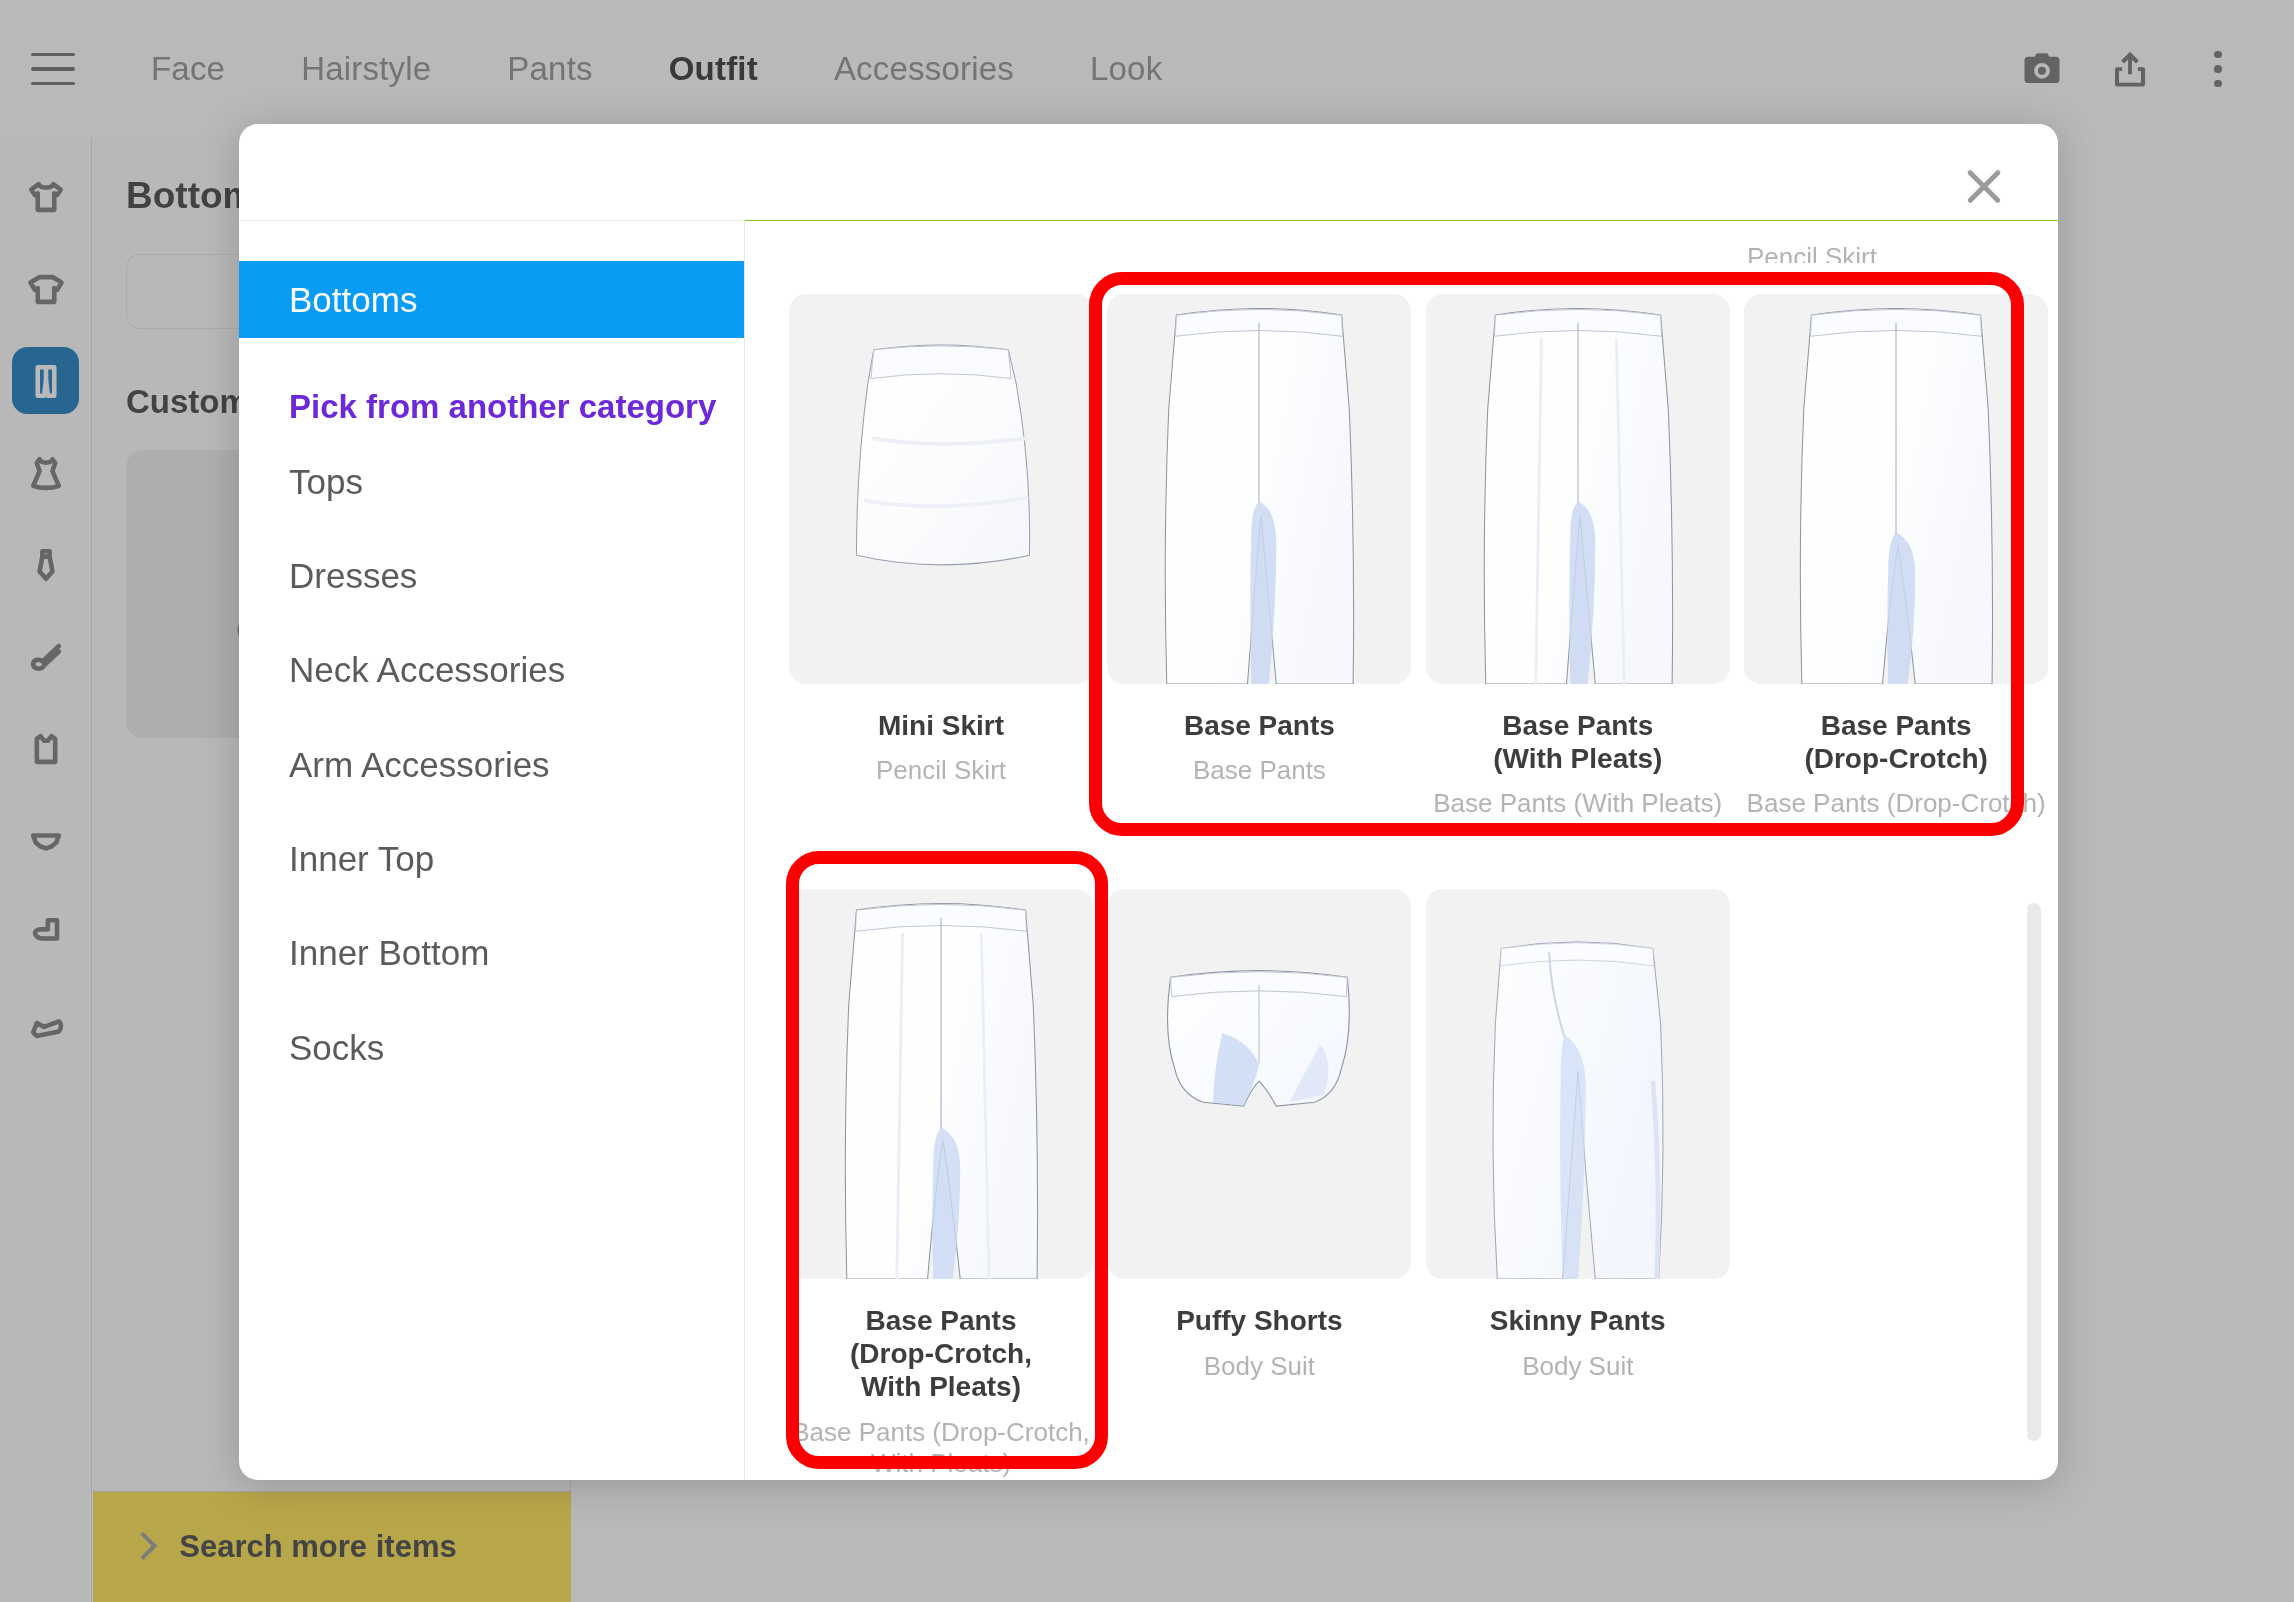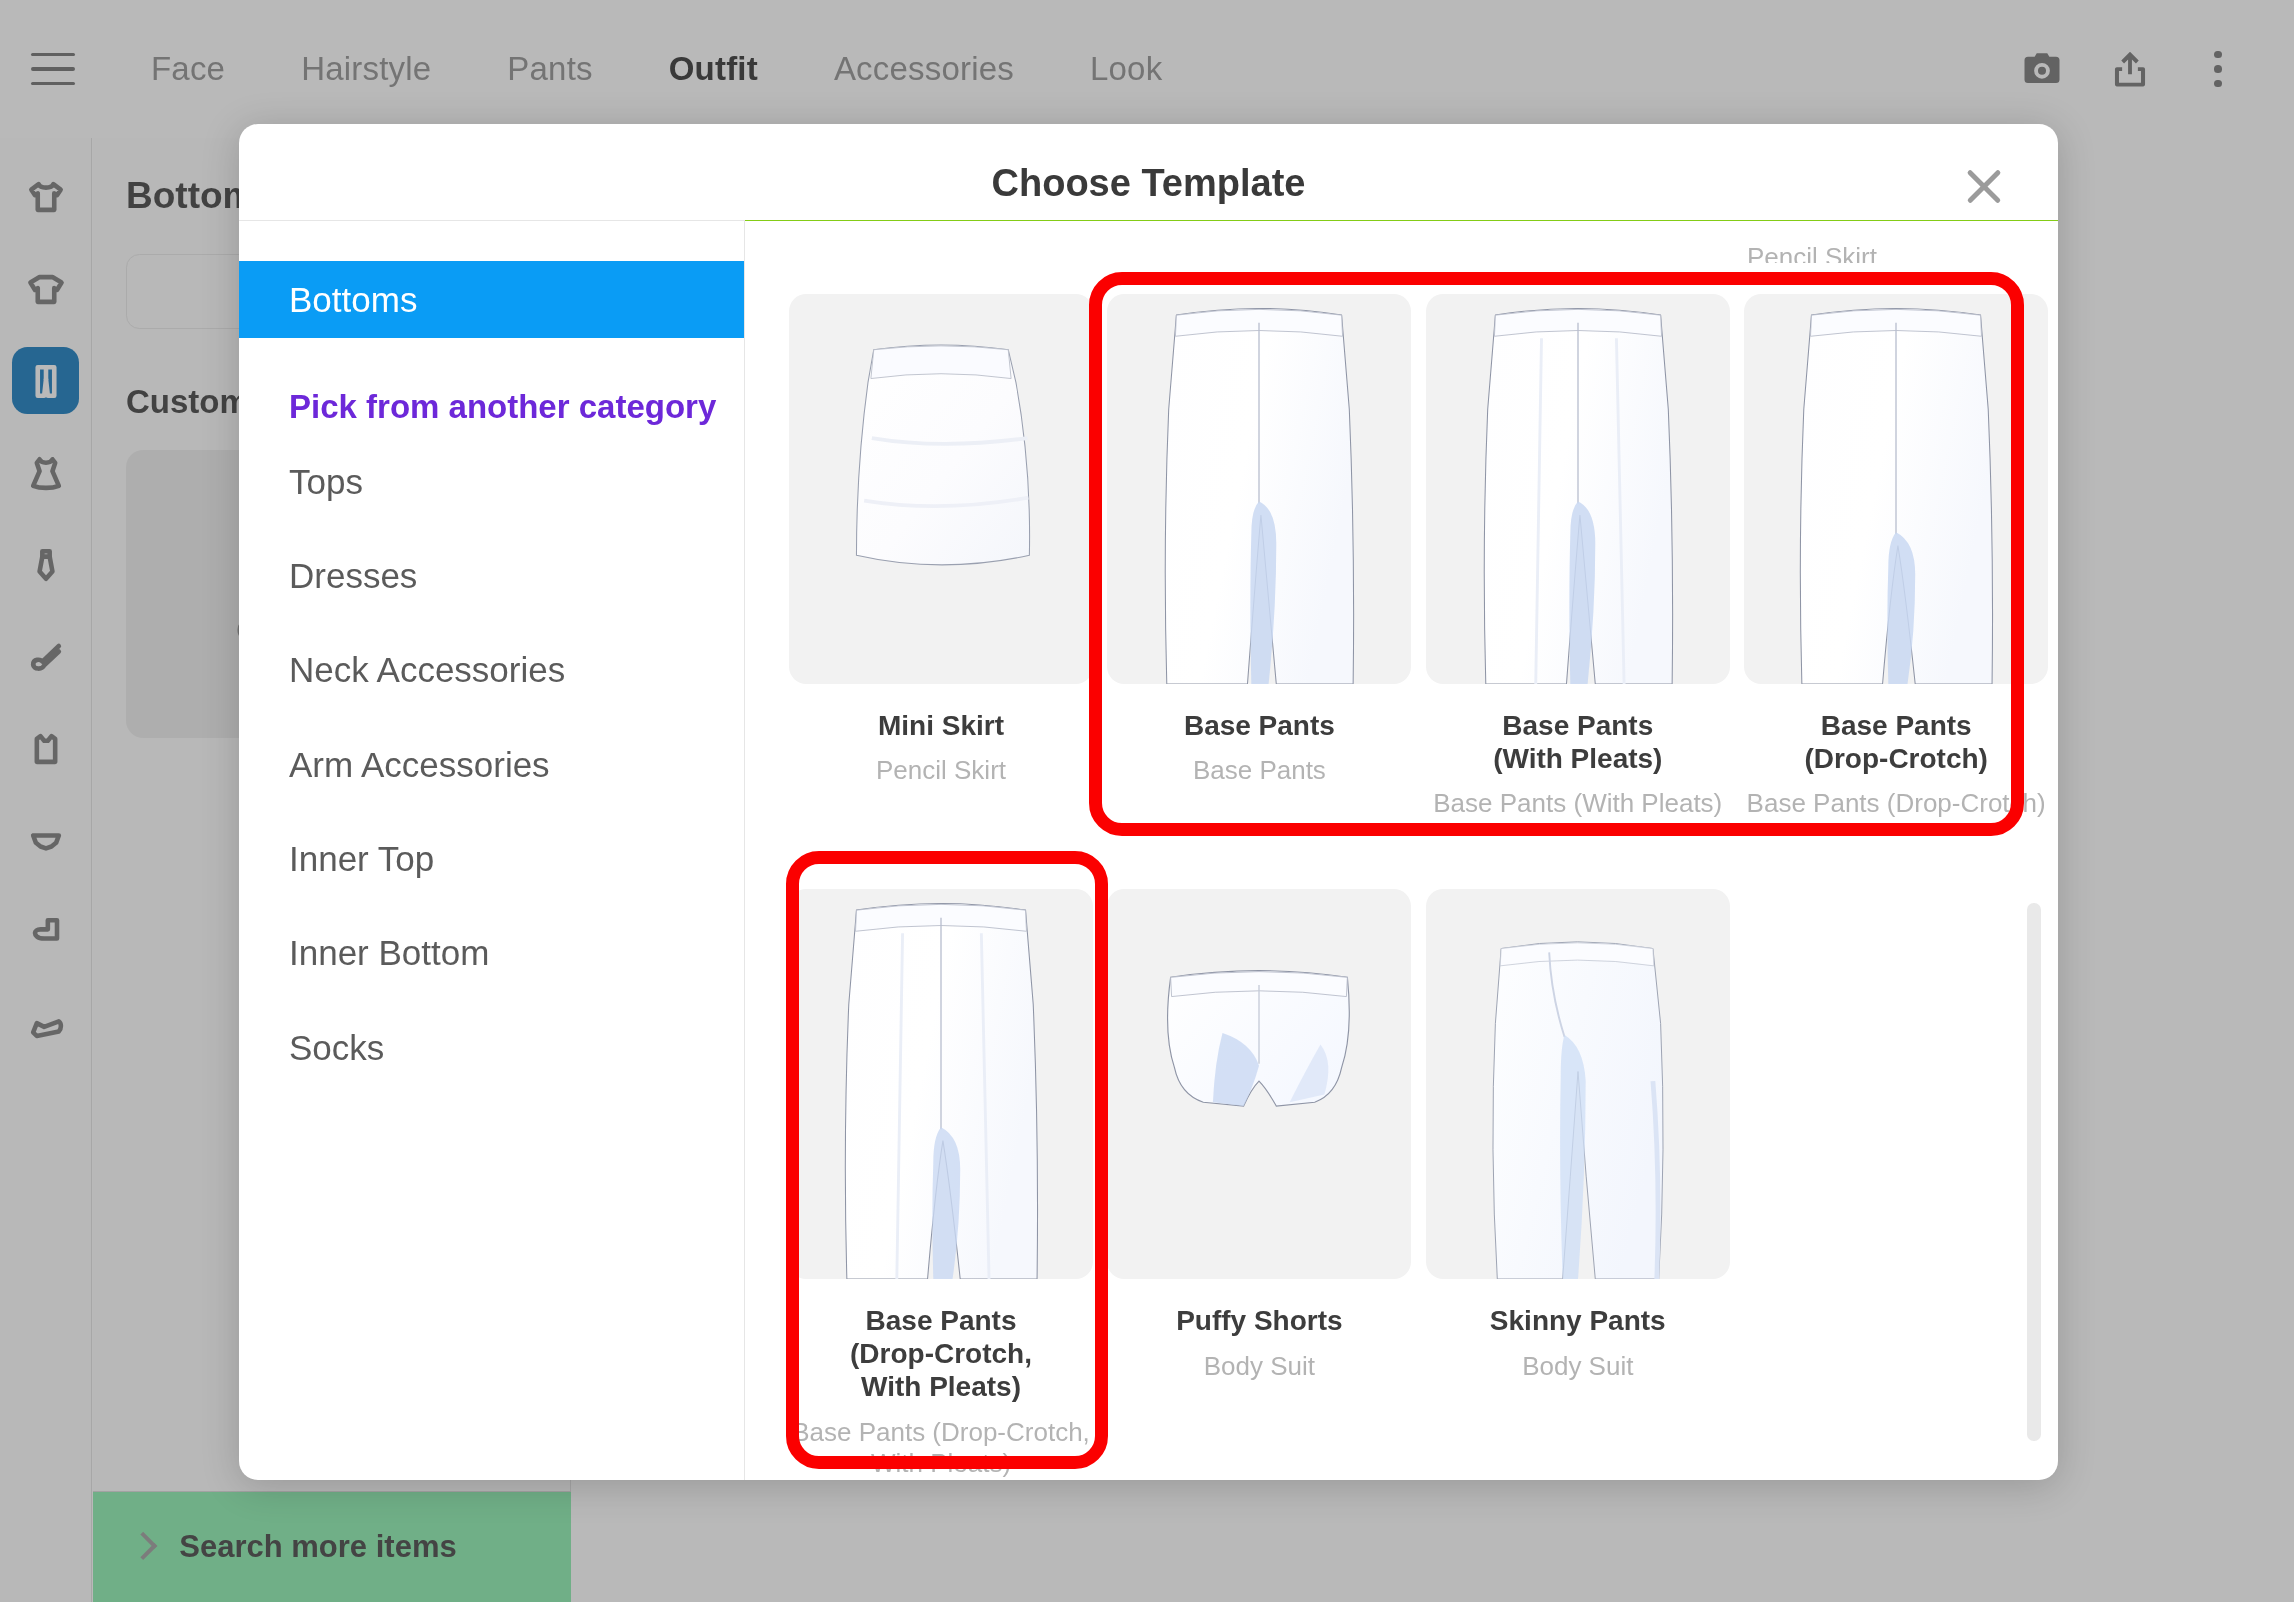--- a/index.html
+++ b/index.html
@@ -74,21 +74,21 @@
   }
   .plus { position: relative; width: 52px; height: 52px; }
   .plus::before, .plus::after { content: ""; position: absolute; background: #8a8a8a; border-radius: 2.9px; }
   .plus::before { left: 0; top: 19px; width: 52px; height: 13.4px; }
   .plus::after { top: 0; left: 19px; height: 52px; width: 13.4px; }
   .lp-create-label { font-size: 29px; color: #8a8a8a; }
 
   
   .searchbar {
     position: absolute; left: 93px; bottom: 0; width: 478px; height: 111px;
-    border-top: 1px solid #d9d9d9; background: #86efac;
+    border-top: 1px solid #d9d9d9; background: #fde047;
     display: flex; align-items: center; padding-left: 38px; gap: 31px;
   }
   .chev { width: 17.3px; height: 31px; position: relative; }
   .chev::before {
     content: ""; position: absolute; left: 1.9px; top: 4.8px;
     width: 16.3px; height: 16.3px; border-right: 4.8px solid #9a9a9a; border-top: 4.8px solid #9a9a9a;
     transform: rotate(45deg);
   }
   .searchbar-label { font-size: 31px; font-weight: bold; color: #3c3c3c; }
 
@@ -290,21 +290,20 @@
     <div class="chev"></div>
     <div class="searchbar-label">Search more items</div>
   </div>
 </div>
 
 <div class="overlay"></div>
 
 <div class="modal">
 
   <div class="modal-head">
-    <div class="modal-title">Choose Template</div>
     <div class="modal-close"></div>
   </div>
 
   <div class="modal-body">
 
     <div class="m-side">
       <div class="m-side-active">Bottoms</div>
       <div class="m-side-head">Pick from another category</div>
       <div class="m-side-item">Tops</div>
       <div class="m-side-item">Dresses</div>

